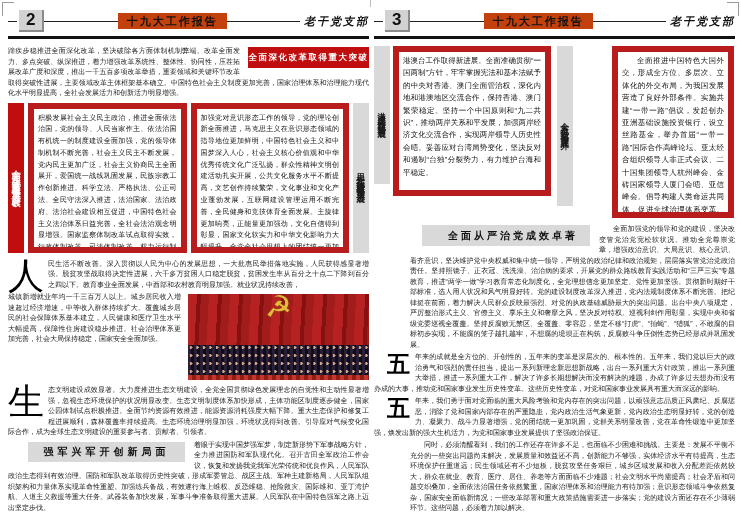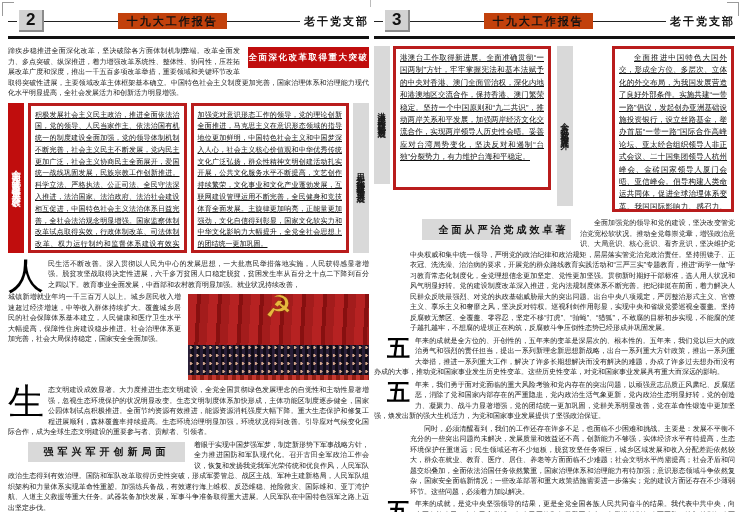--- a/index.html
+++ b/index.html
@@ -9,44 +9,44 @@
         font-size:7px;line-height:10.5px;}
   .page-left{left:8px;}
   .page-right{left:374px;}
   
   .hdr{display:flex;align-items:center;height:26px;margin-top:2px;}
   .hdr-dash{width:9px;height:1px;background:#222;margin-right:2px;}
   .hdr-line{flex:1;height:1px;background:#222;}
   .pagenum{background:#d2d2d2;border-right:2px solid #8b8b8b;border-bottom:2px solid #8b8b8b;
            font-weight:bold;font-size:17px;line-height:20px;padding:0 7px;color:#111;}
   .hdr-title{background:#c2410c;font-weight:bold;font-size:11px;padding:3px 9px;letter-spacing:2px;color:#111;}
-  .hdr-branch{font-weight:bold;font-size:11px;letter-spacing:2px;margin-left:4px;color:#111;}
+  .hdr-branch{font-weight:bold;font-size:11px;letter-spacing:2px;margin-left:4px;color:#111;font-style:italic;}
   .hdr-rule{height:3px;background:#111;margin:2px 0 7px 0;}
   
   .para{margin:2px 0;}
   .indent{text-indent:2em;margin-left:36px;}
   
   .hbanner{text-align:center;font-weight:bold;overflow:hidden;white-space:nowrap;}
   .hb-red{float:right;width:121px;height:21px;line-height:21px;background:#c00d0d;color:#fff;
           font-size:8.5px;letter-spacing:1.5px;margin:1px 0 7px 8px;}
   .hb-gray{background:#d9d9d9;color:#111;}
   .hb-army{float:left;width:157px;height:20px;line-height:20px;font-size:10px;letter-spacing:4px;
            margin:2px 9px 2px 20px;}
-  .hb-party{float:left;width:149px;height:21px;line-height:21px;font-size:10px;letter-spacing:3px;
+  .hb-party{float:left;width:168px;height:21px;line-height:21px;font-size:10px;letter-spacing:3px;
             margin:1px 9px 2px 12px;}
   
   .vbanner{writing-mode:vertical-rl;text-orientation:upright;display:flex;align-items:center;
            justify-content:center;font-weight:bold;width:16px;letter-spacing:2.5px;font-size:9px;
            padding:3px 0;overflow:hidden;}
   .vb-red{background:#c00d0d;color:#fff;}
   .vb-gray{background:#d9d9d9;color:#1a1a1a;letter-spacing:2px;font-size:8.5px;}
   
   .mid-row{display:flex;gap:4px;height:150px;margin:4px 0 6px 0;}
-  .tbox{border:3px solid #b91c1c;padding:3px 4px;font-size:7px;line-height:11.8px;flex:1;
-        overflow:hidden;text-align:justify;color:#111;text-decoration:underline;}
+  .tbox{border:6px solid #b91c1c;padding:3px 4px;font-size:7px;line-height:11.8px;flex:1;
+        overflow:hidden;text-align:justify;color:#111;}
   .cols{display:flex;gap:6px;margin-bottom:6px;}
   .col{display:flex;gap:3px;width:177px;}
   .col .tbox{font-size:7.5px;line-height:12.4px;}
   .h-hmt{height:132px;}
   .h-dip{height:154px;}
   .vb-tall{align-self:flex-start;}
   
   .dropcap{float:left;font-family:"DejaVu Serif","Liberation Serif",serif;font-size:36px;
            line-height:32px;margin:1px 4px 0 0;color:#000;}
   .dc-five{float:left;font-family:"DejaVu Serif","Liberation Serif",serif;font-weight:bold;

